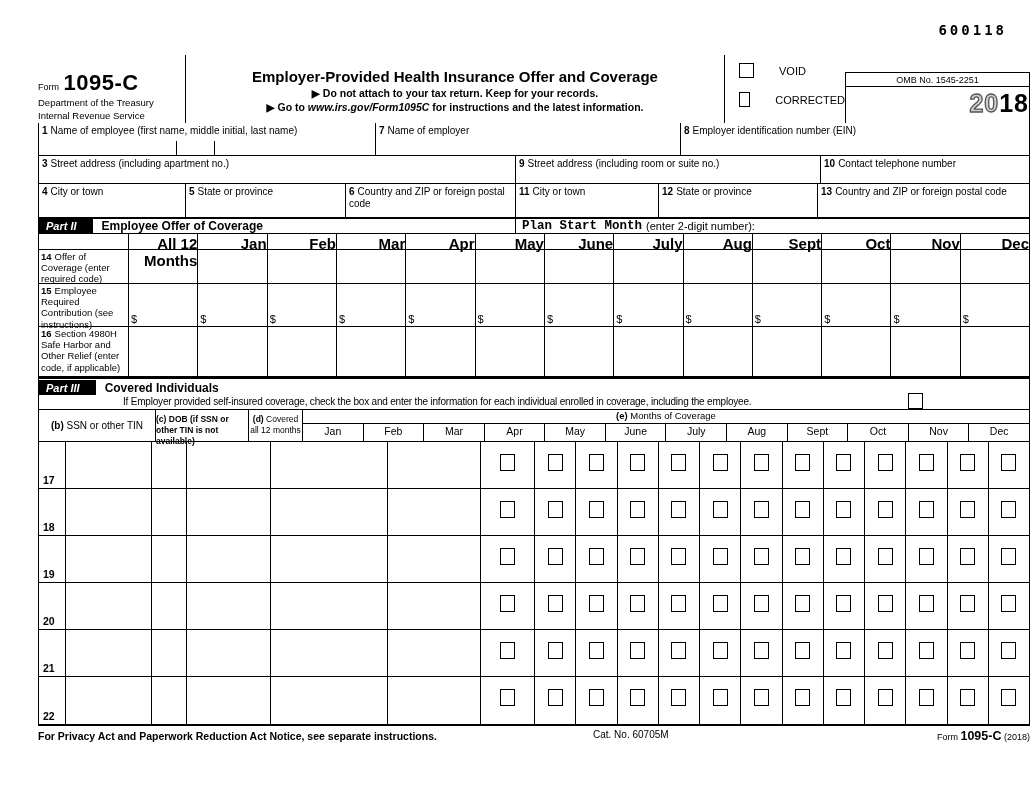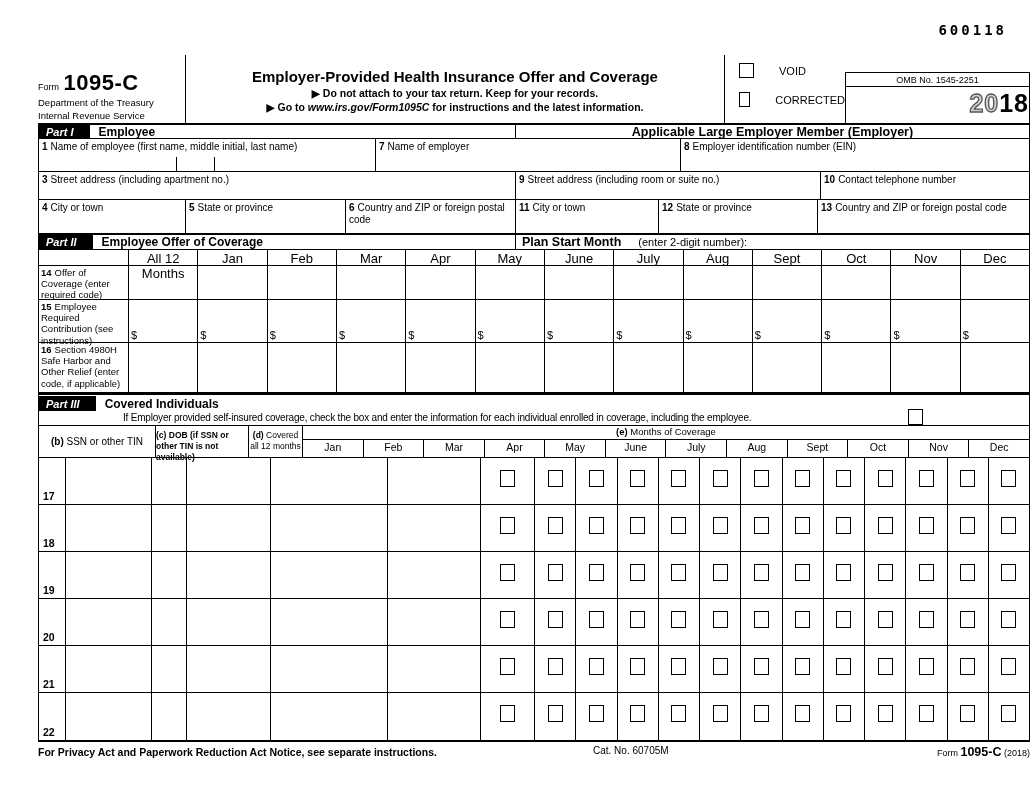--- a/index.html
+++ b/index.html
@@ -57,26 +57,26 @@
   .p1-row { display:flex; border-bottom:1px solid #000; }
   .h33 { height:33px; } .h28 { height:28px; } .h34 { height:34px; }
   .w337{width:337px;} .w140{width:140px;} .w305{width:305px;} .w477{width:477px;}
   .w147{width:147px;} .w160{width:160px;} .w170{width:170px;} .w143{width:143px;} .w159{width:159px;}
   .tick { position:absolute; bottom:0; width:1px; height:14px; background:#000; }
   .tick1 { left:137px; } .tick2 { left:175px; }
 
   
   .bar-right2 { flex:1; border-left:1px solid #000; display:flex; align-items:center;
                 padding-left:6px; font-size:11px; }
-  .bar-right2 b { font-size:12.5px; margin-right:17px; }
+  .bar-right2 b { font-size:12.5px; margin-right:4px;font-family:Liberation Mono, monospace; }
   .p2-row { display:flex; border-bottom:1px solid #000; }
   .p2-label { width:90px; border-right:1px solid #000; font-size:9.5px;
               line-height:1.18; padding:1px 2px; }
-  .p2-hcell { flex:1; border-right:1px solid #000; text-align:center; font-size:13px;
-              padding-top:1px; }
+  .p2-hcell { flex:1; border-right:1px solid #000; text-align:right; font-size:15px;
+              padding-top:1px;font-weight:bold; }
   .p2-cell { flex:1; border-right:1px solid #000; display:flex; align-items:flex-end; }
   .p2-hcell.last, .p2-cell.last { border-right:none; }
   .hr16 { height:16px; } .hr34 { height:34px; } .hr43 { height:43px; } .hr50 { height:50px; }
   .dollar { font-size:11px; padding:0 0 1px 2px; }
 
   
   .p3-head { border-top:2px solid #000; border-bottom:1px solid #000; height:33px;
              position:relative; padding-top:1px; }
   .p3-head-line1 { display:flex; height:15px; }
   .p3-instr { font-size:10px; padding-left:84px; letter-spacing:-.2px; margin-top:1px; }
@@ -155,27 +155,20 @@
       <div class="hdr-omb">
         <div class="omb-box">
           <div class="omb-no">OMB No. 1545-2251</div>
           <div class="year"><span class="y20">20</span><span class="y18">18</span></div>
         </div>
       </div>
     </div>
 
     <div class="bordered">
 
-      <div class="part-bar">
-        <div class="bar-left1">
-          <div class="part-chip">Part I</div>
-          <div class="bar-title">Employee</div>
-        </div>
-        <div class="bar-right1">Applicable Large Employer Member (Employer)</div>
-      </div>
 
       <div class="p1-row h33">
         <div class="cell w337">
           <span class="fnum">1</span><span>Name of employee (first name, middle initial, last name)</span>
           <div class="tick tick1"></div>
           <div class="tick tick2"></div>
         </div>
         <div class="cell w305">
           <span class="fnum">7</span><span>Name of employer</span>
         </div>

